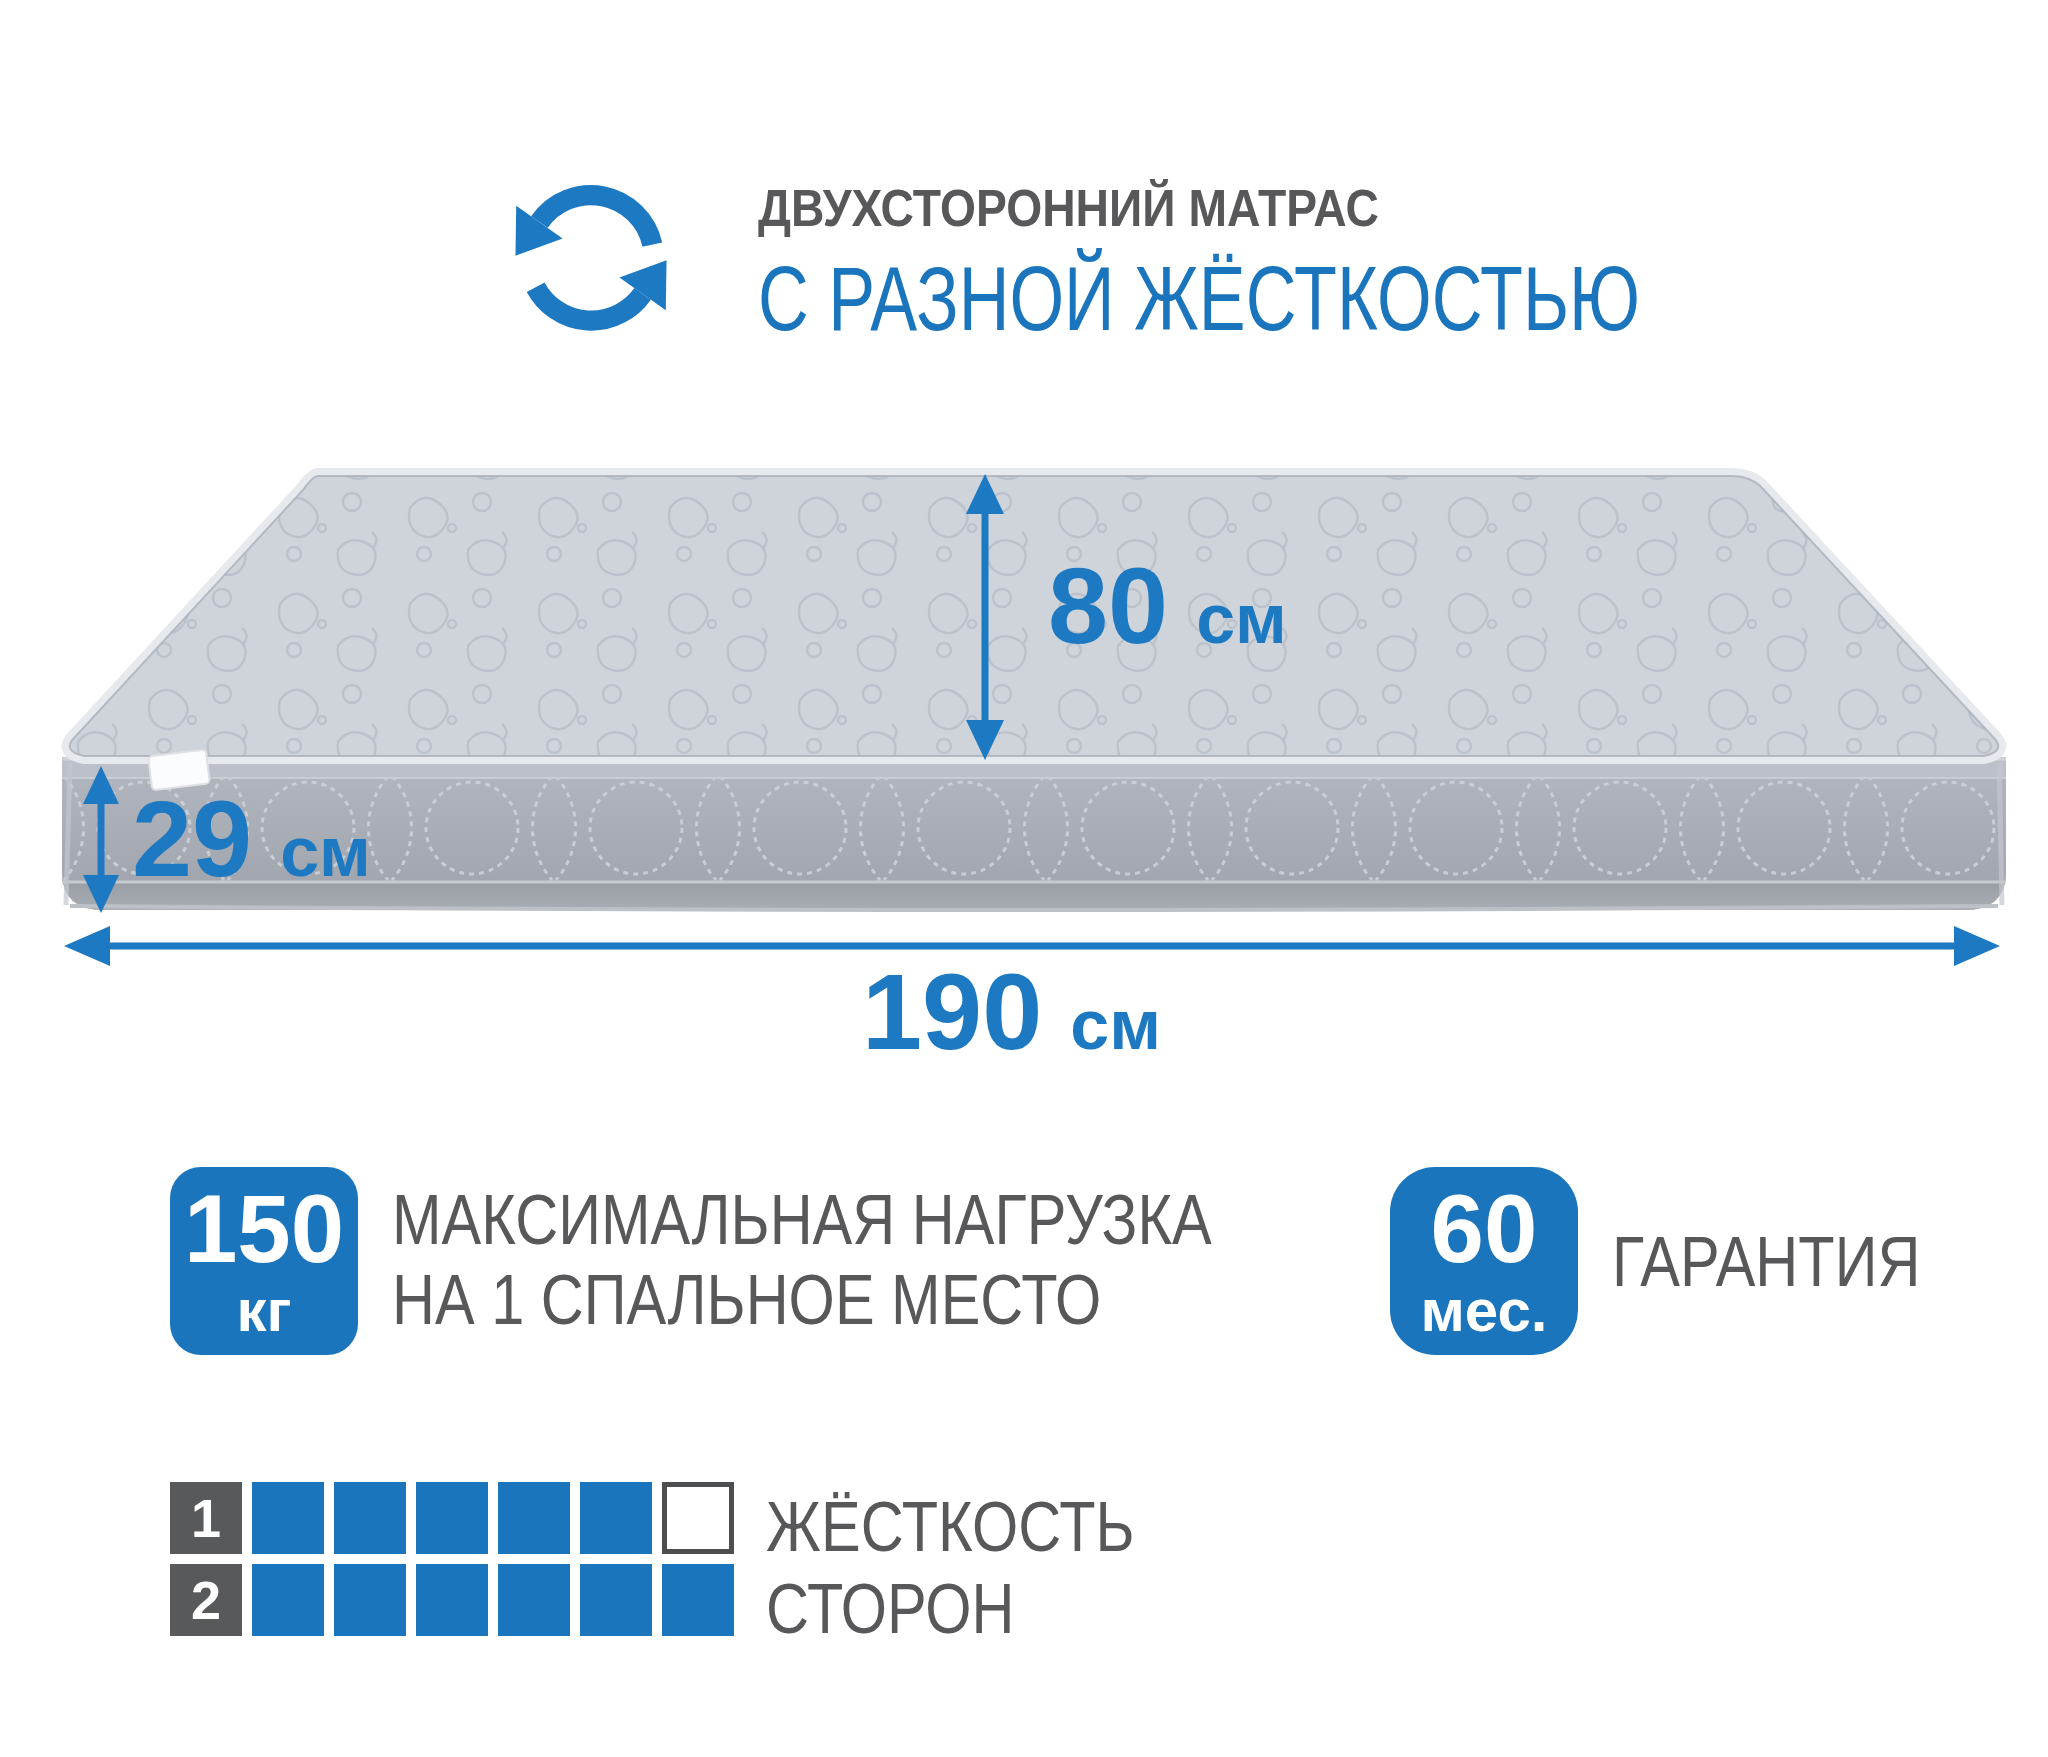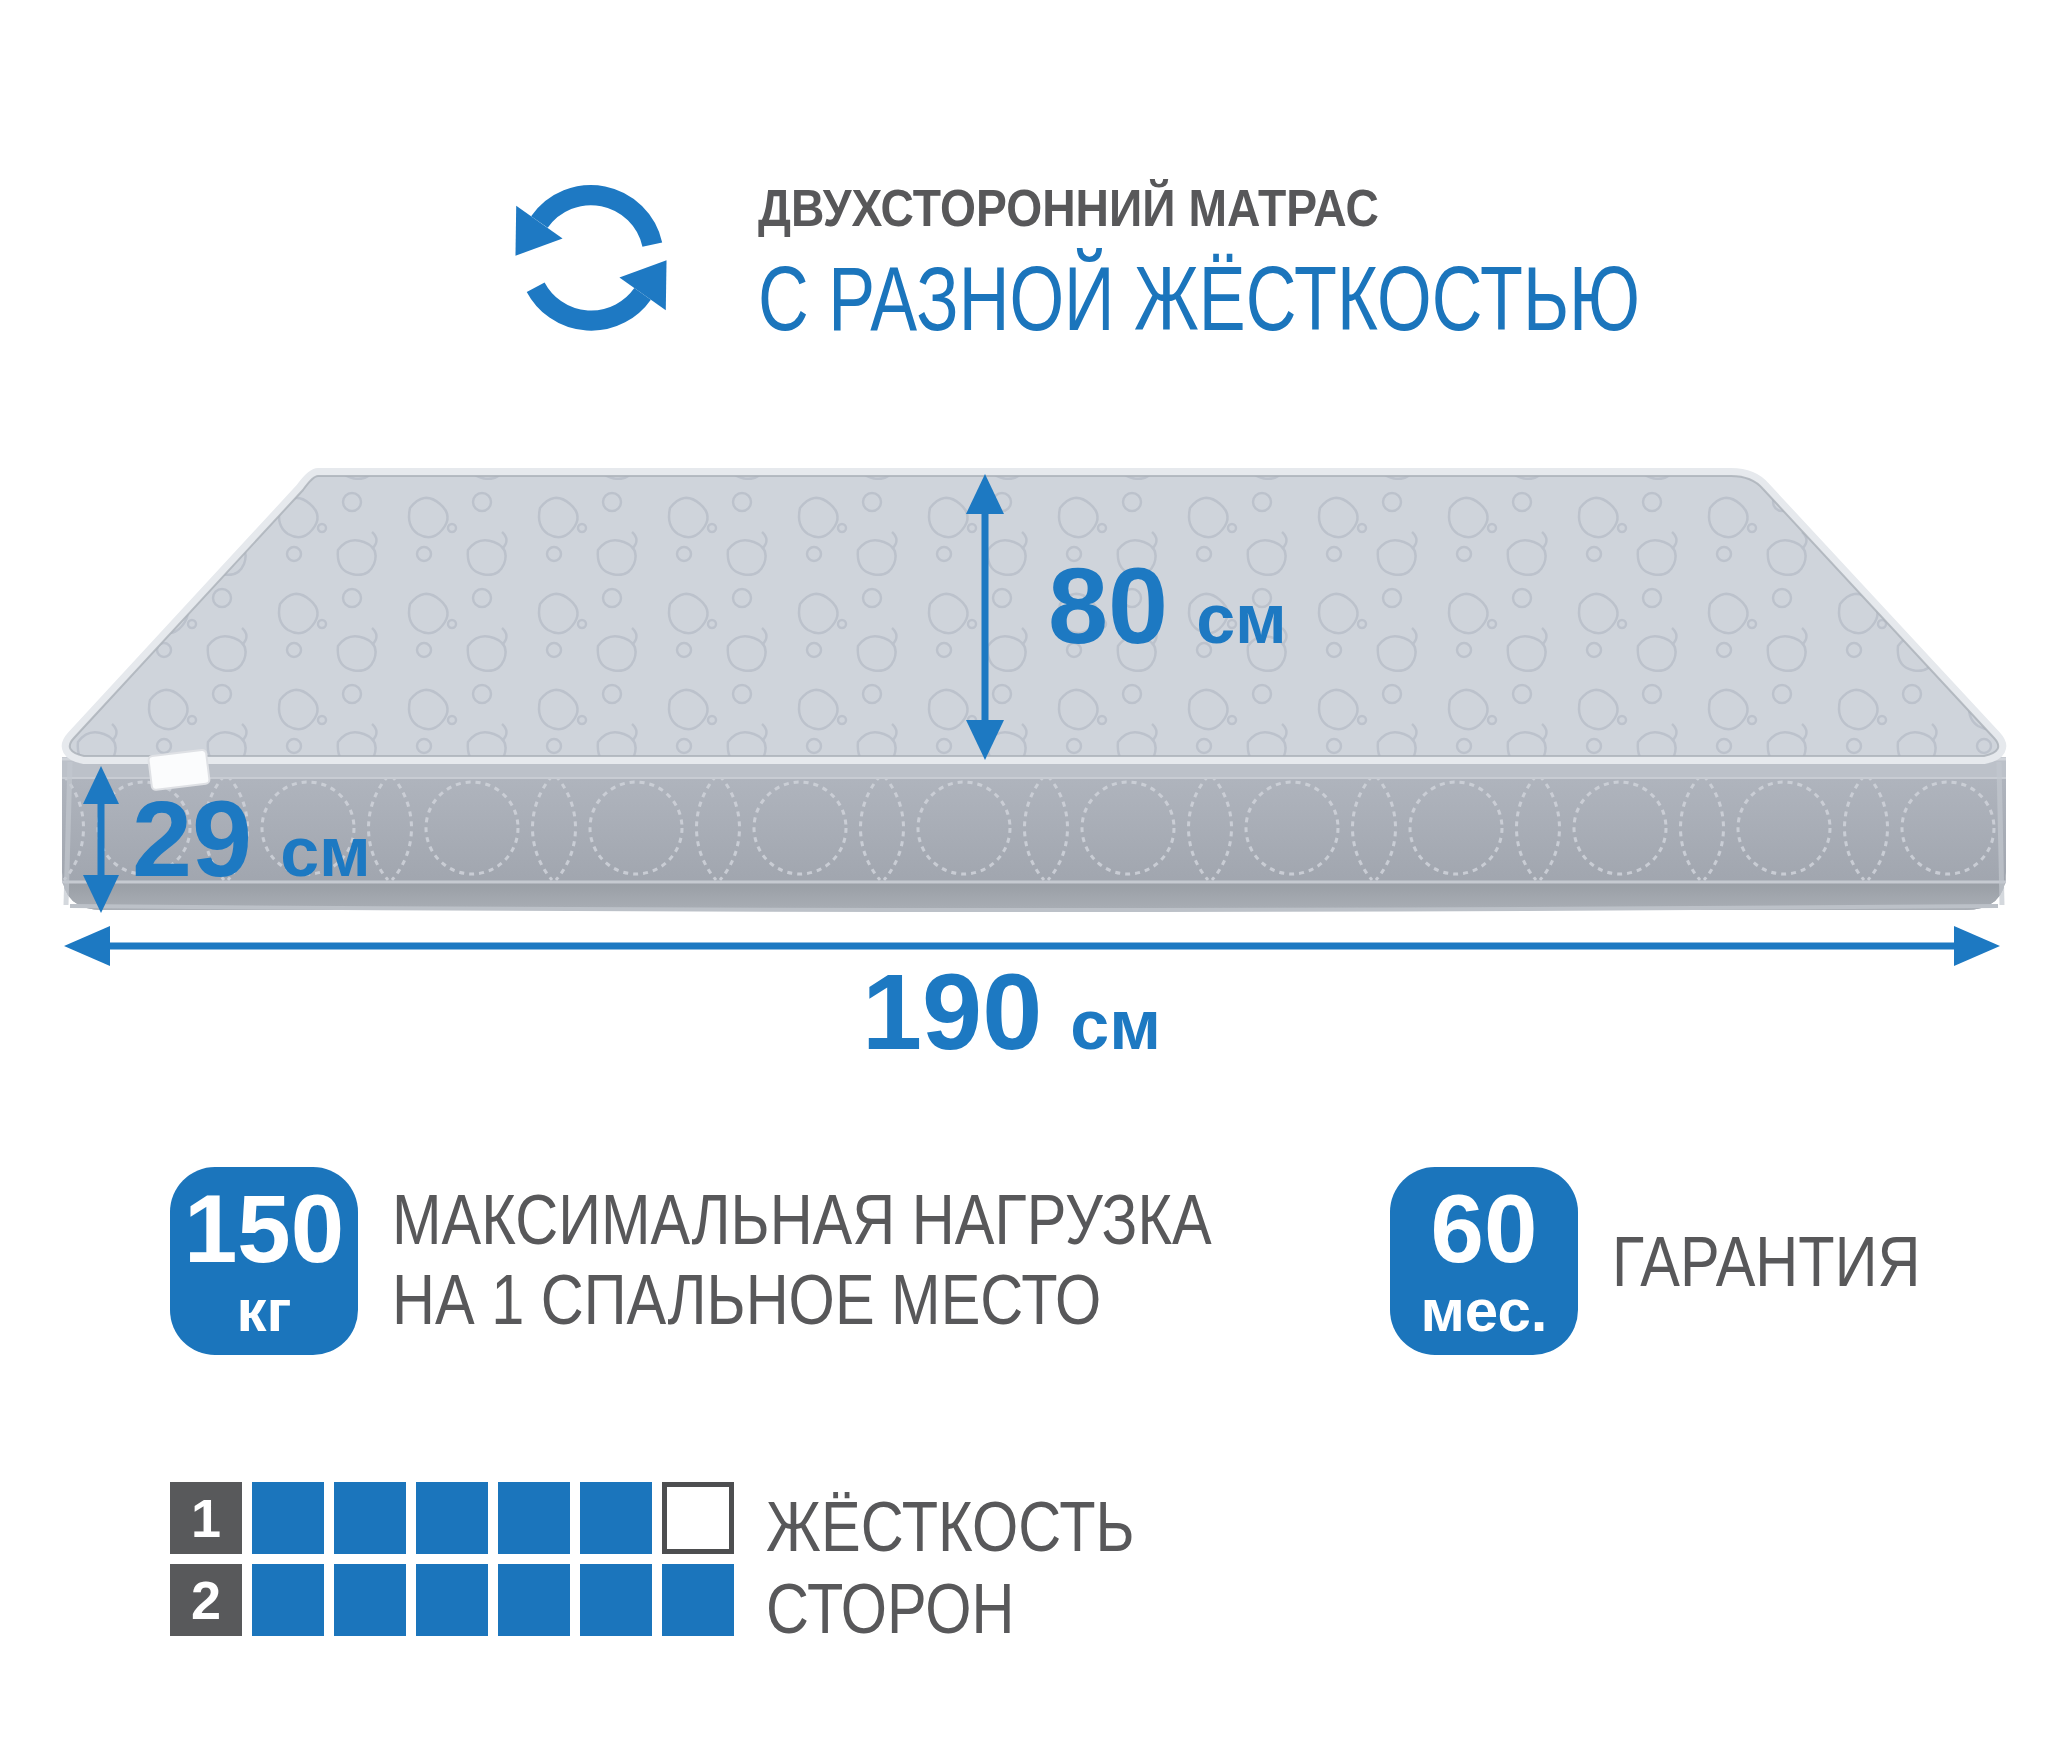--- a/index.html
+++ b/index.html
@@ -138,21 +138,21 @@
   </div>
   <div class="abs dim nowrap" style="left:132px;top:785px;">
     <span class="num">29</span>
     <span class="unit">см</span>
   </div>
   <div class="abs dim nowrap" style="left:862px;top:958px;">
     <span class="num">190</span>
     <span class="unit">см</span>
   </div>
 
-  <div class="abs badge" style="left:170px;top:1167px;">
+  <div class="abs badge" style="left:170px;top:1167px;border-radius:31px;">
     <div class="bval">150</div>
     <div class="bunit">кг</div>
   </div>
   <div class="abs feature-label" style="left:392px;top:1180px;">
     <div><span class="cond">МАКСИМАЛЬНАЯ НАГРУЗКА</span></div>
     <div><span class="cond">НА 1 СПАЛЬНОЕ МЕСТО</span></div>
   </div>
 
   <div class="abs badge" style="left:1390px;top:1167px;">
     <div class="bval">60</div>

